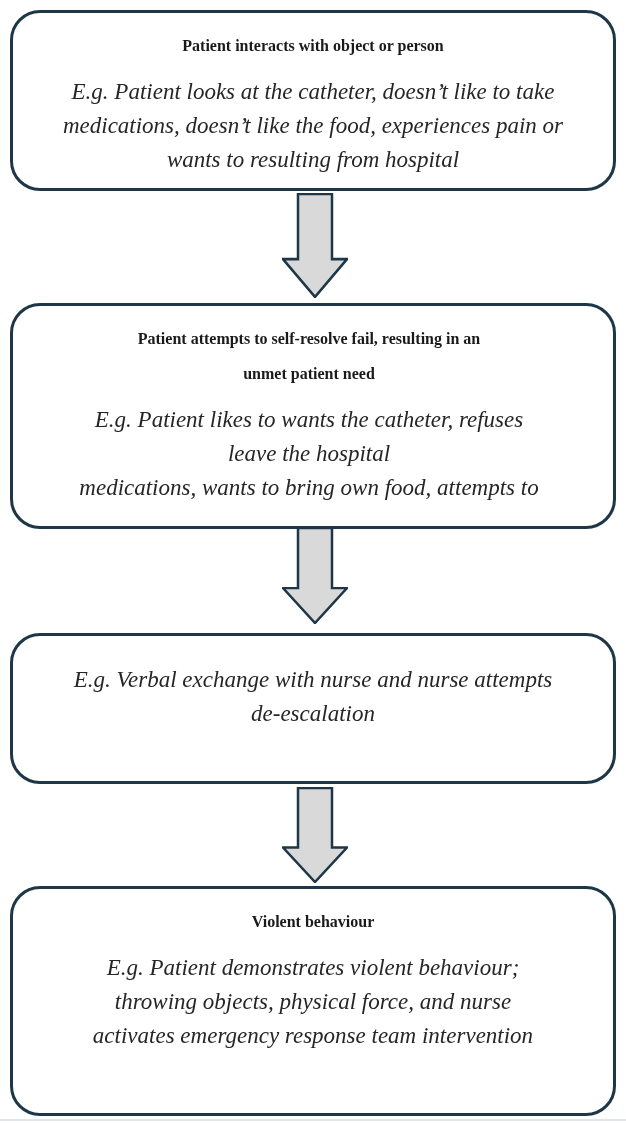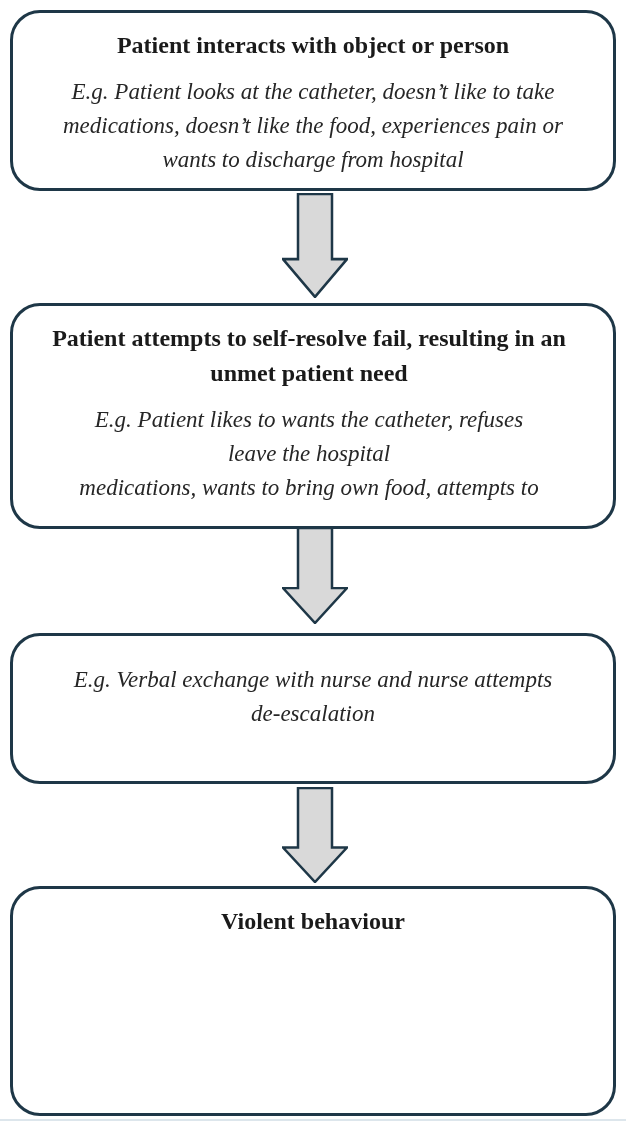--- a/index.html
+++ b/index.html
@@ -22,21 +22,21 @@
     border-radius: 30px;
     text-align: center;
     padding: 15px 20px 0 20px;
   }
   .box1 { top: 10px;  height: 181px; }
   .box2 { top: 303px; height: 226px; padding-left: 12px; }
   .box3 { top: 633px; height: 151px; }
   .box4 { top: 886px; height: 230px; }
   .title {
     margin: 0;
-    font-size: 24px;
+    font-size: 16px;
     font-weight: bold;
     line-height: 35px;
     color: #1a1a1a;
   }
   .example {
     margin: 12px 0 0 0;
     font-size: 23px;
     font-style: italic;
     line-height: 34px;
     color: #262626;
@@ -62,21 +62,21 @@
 </head>
 <body>
 
 <section class="box box1">
   <h2 class="title">
     <span class="line">Patient interacts with object or person</span>
   </h2>
   <p class="example">
     <span class="line">E.g. Patient looks at the catheter, doesn’t like to take</span>
     <span class="line">medications, doesn’t like the food, experiences pain or</span>
-    <span class="line">wants to discharge from hospital</span>
+    <span class="line">wants to resulting from hospital</span>
   </p>
 </section>
 
 <svg class="arrow arrow1" viewBox="0 0 66 100" preserveAspectRatio="none" aria-hidden="true">
   <polygon points="16,1 50,1 50,63 65,63 33,99 1,63 16,63" fill="#d9d9d9" stroke="#1e3747" stroke-width="2.5" stroke-linejoin="miter"></polygon>
 </svg>
 
 <section class="box box2">
   <h2 class="title">
     <span class="line">Patient attempts to self-resolve fail, resulting in an</span>
@@ -101,15 +101,20 @@
 </section>
 
 <svg class="arrow arrow3" viewBox="0 0 66 100" preserveAspectRatio="none" aria-hidden="true">
   <polygon points="16,1 50,1 50,63 65,63 33,99 1,63 16,63" fill="#d9d9d9" stroke="#1e3747" stroke-width="2.5" stroke-linejoin="miter"></polygon>
 </svg>
 
 <section class="box box4">
   <h2 class="title">
     <span class="line">Violent behaviour</span>
   </h2>
+  <p class="example">
+    <span class="line">E.g. Patient demonstrates violent behaviour;</span>
+    <span class="line">throwing objects, physical force, and nurse</span>
+    <span class="line">activates emergency response team intervention</span>
+  </p>
 </section>
 
 <div class="bottom-divider"></div>
 
 </body></html>

